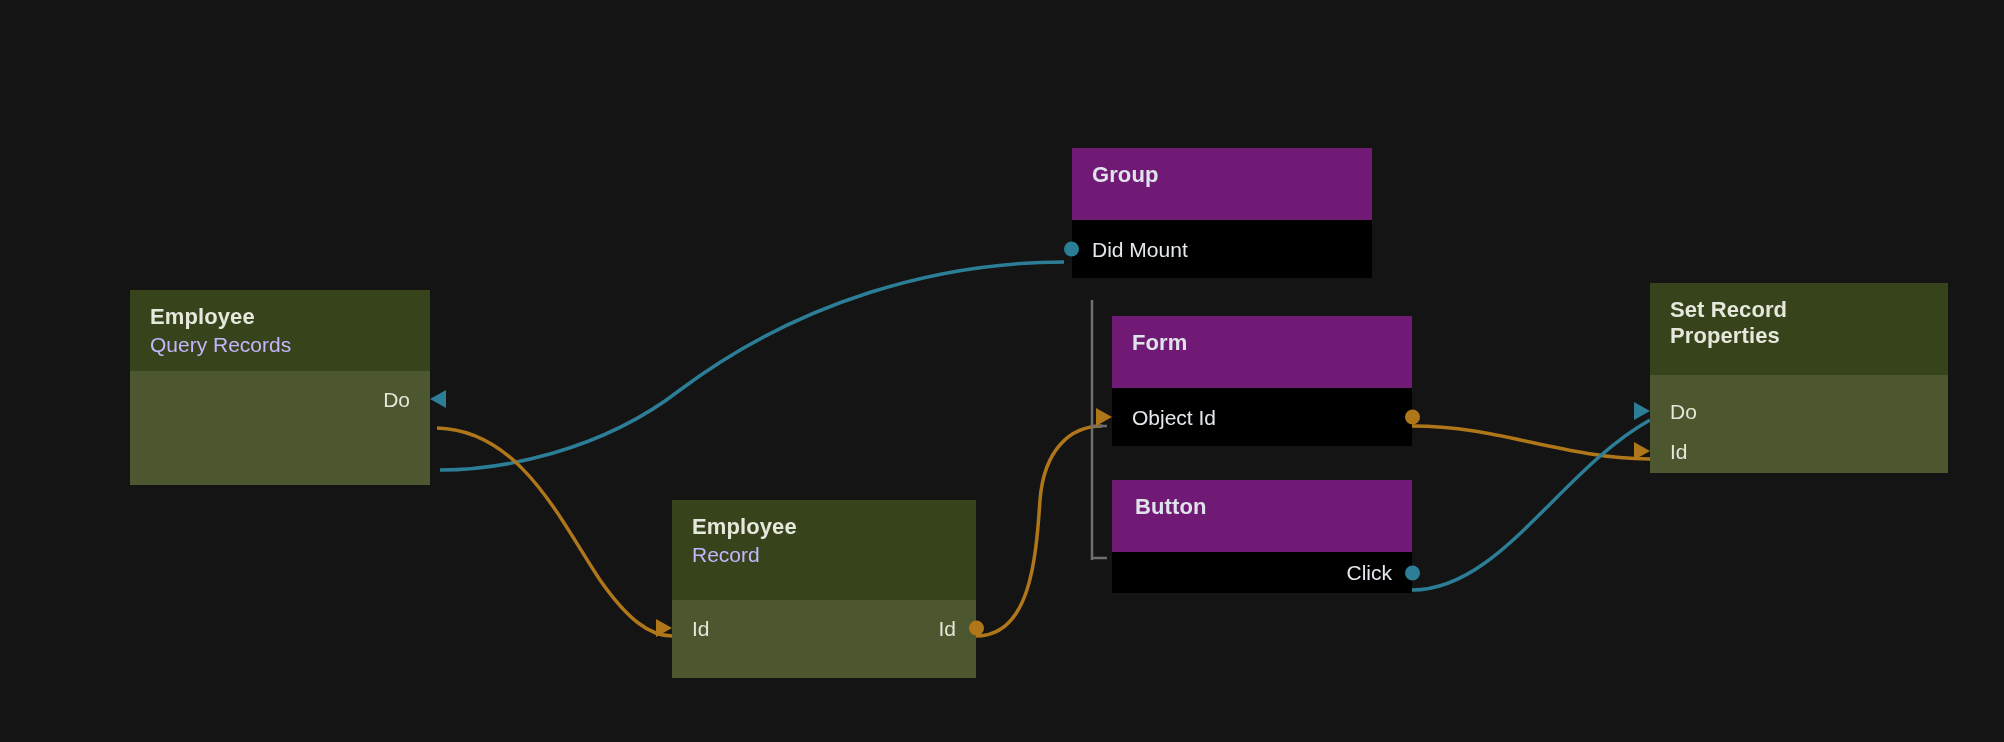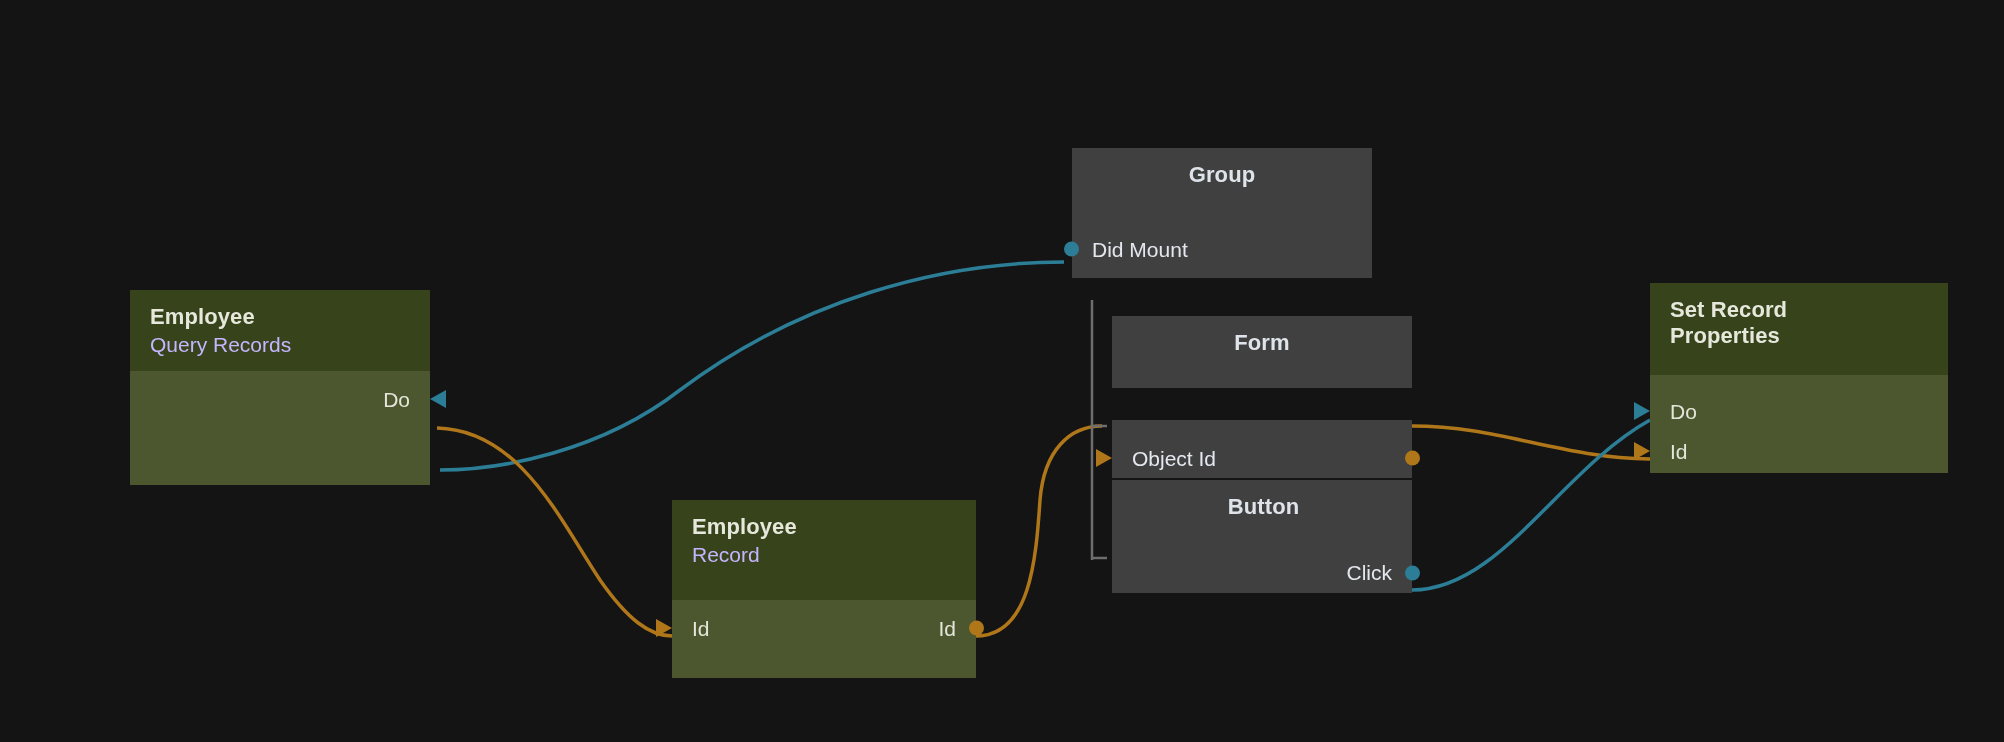--- a/index.html
+++ b/index.html
@@ -58,25 +58,24 @@
     background: #36431b;
   }
   .node.green .node-body {
     background: #4c5730;
   }
   .node.green .node-title { color: #e6e8dc; }
   .node.green .node-subtitle { color: #c4b5fd; }
   .node.green .port-label { color: #e3e6d9; }
   
   .node.blue .node-header {
-    background: #404040;
-    text-align: center;
+    background: #701a75;
   }
   .node.blue .node-body {
-    background: #404040;
+    background: #000000;
   }
   .node.blue .node-title { color: #dfe4ea; }
   .node.blue .port-label { color: #e4e8ee; }
 
   .port-row {
     position: relative;
     box-sizing: border-box;
     height: 40px;
     display: flex;
     align-items: center;
@@ -187,21 +186,21 @@
         <span class="arrow in-right"></span>
         <span class="knob out orange"></span>
       </div>
     </div>
   </div>
 
   <div class="node blue" style="left:1112px; top:316px; width:300px;">
     <div class="node-header" style="height:72px;">
       <div class="node-title">Form</div>
     </div>
-    <div class="node-body" style="height:58px; display:flex; align-items:flex-end;margin-top:32px;">
+    <div class="node-body" style="height:58px; display:flex; align-items:center;">
       <div class="port-row left" style="width:100%;">
         <span class="port-label">Object Id</span>
         <span class="arrow in-right"></span>
         <span class="knob out orange"></span>
       </div>
     </div>
   </div>
 
   <div class="node blue" style="left:1112px; top:480px; width:300px;">
     <div class="node-header" style="height:72px;padding-left:23px;">

